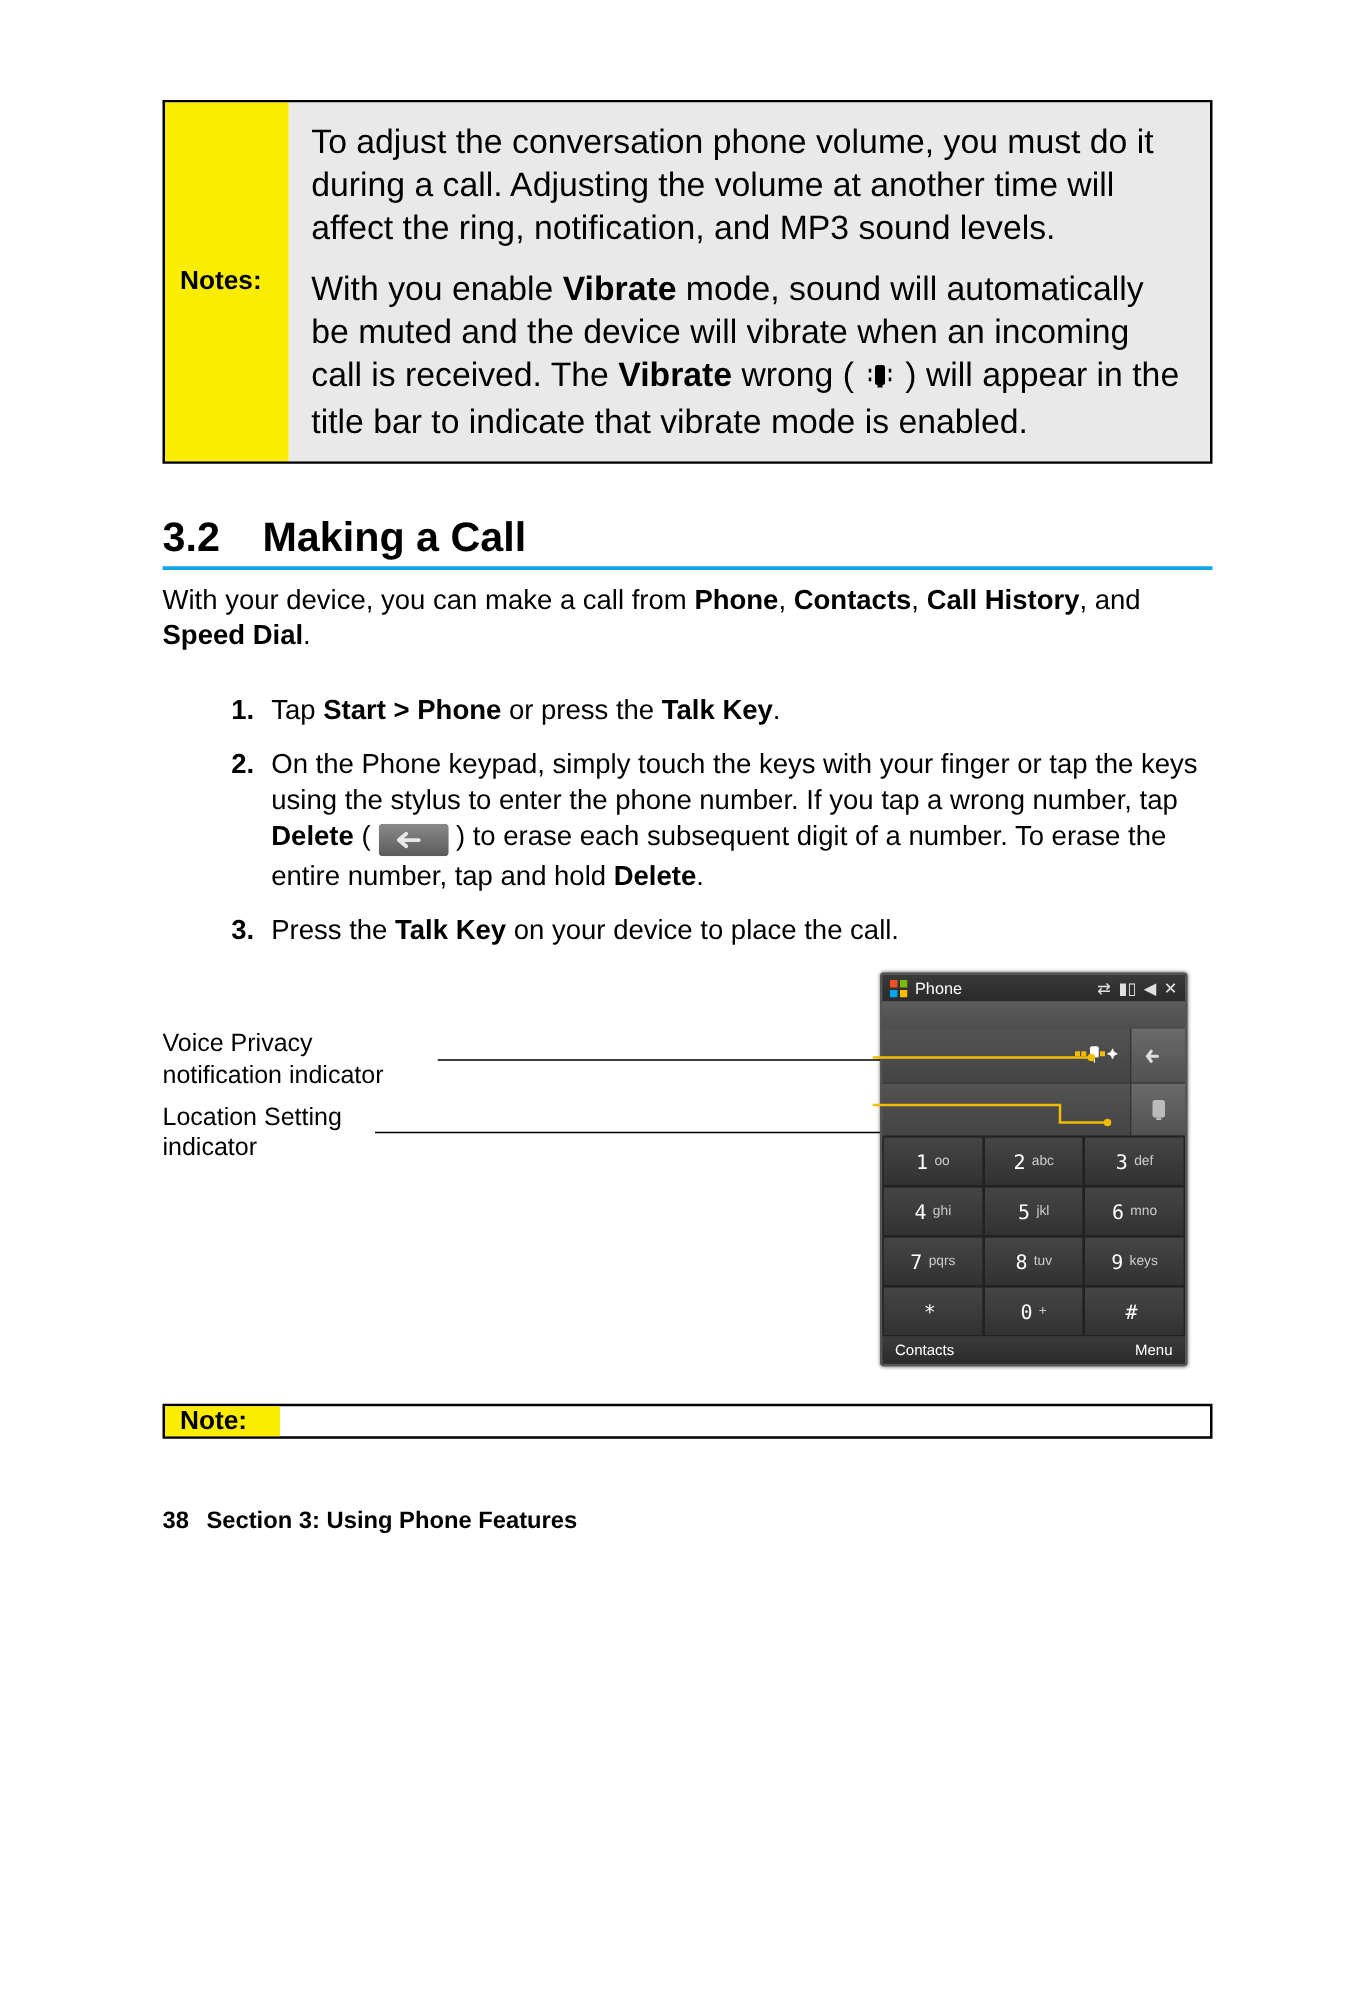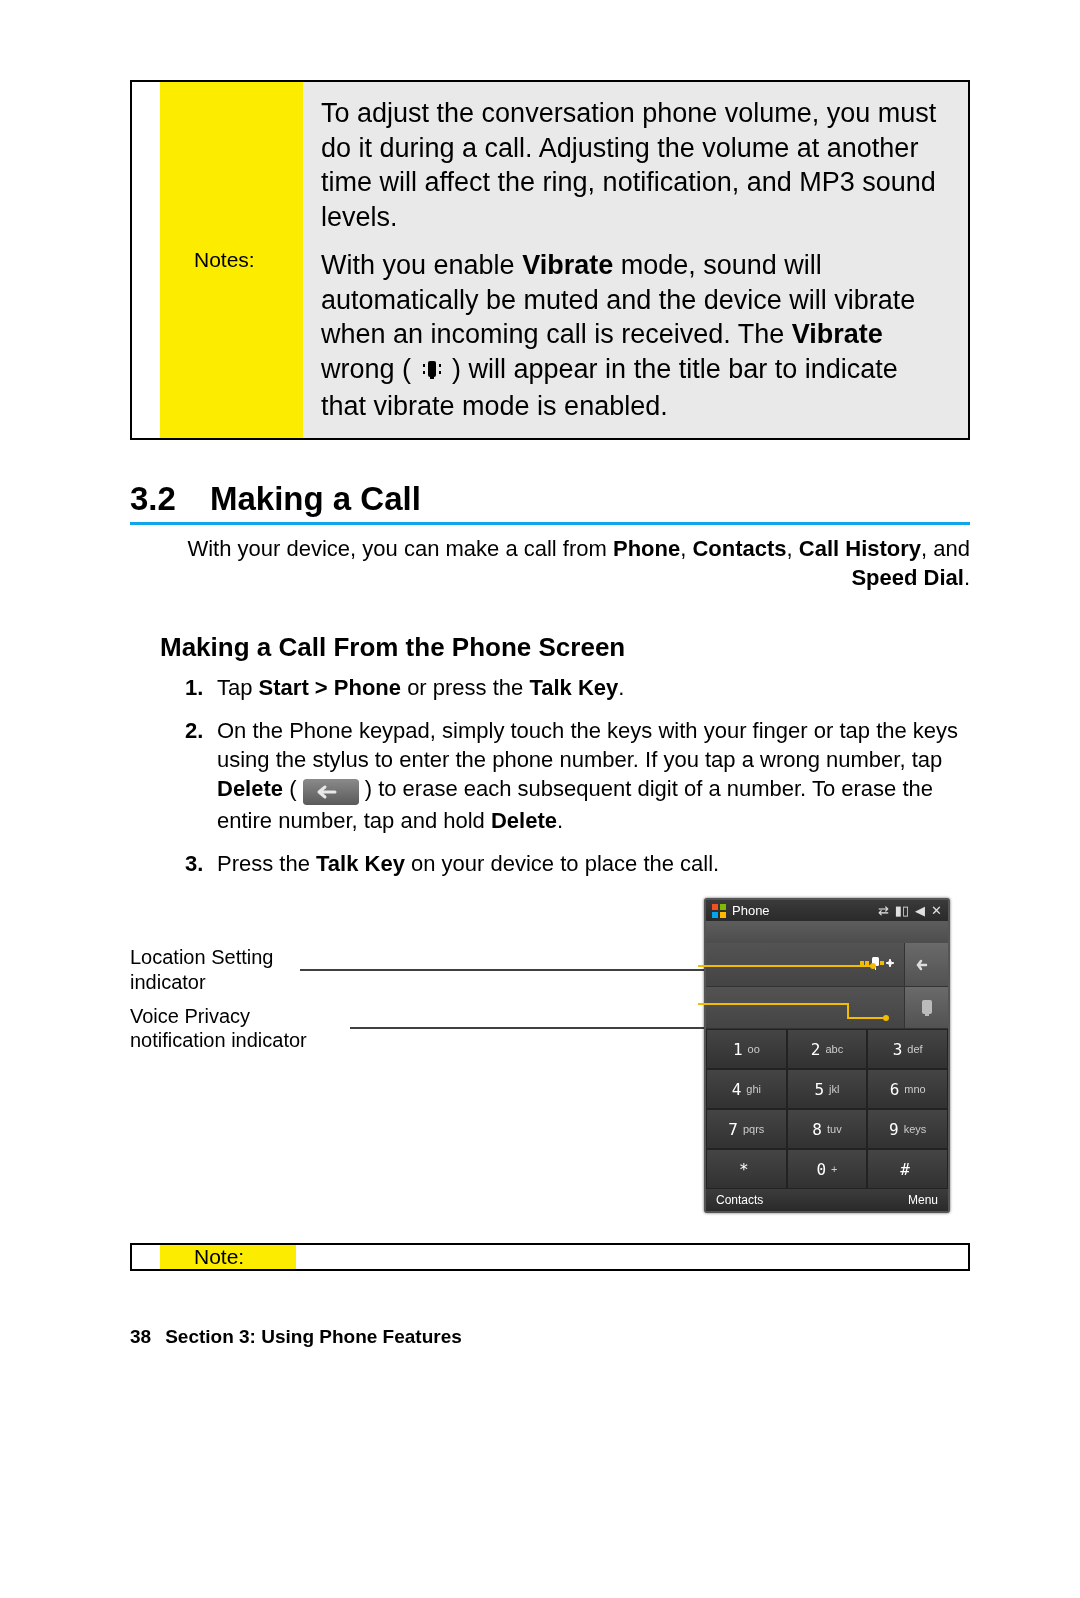--- a/index.html
+++ b/index.html
@@ -16,27 +16,26 @@
     width: 1080px;
   }
   .note-box {
     border: 2px solid #000;
     display: flex;
     align-items: stretch;
     margin-bottom: 40px;
   }
   .note-label {
     background: #fcec00;
-    font-weight: 400;
+    font-weight: 700;
     display: flex;
     align-items: center;
-    padding: 0 34px;
+    padding: 0 12px;
     font-size: 21px;
     min-width: 75px;
-    margin-left: 28px;
   }
   .note-body {
     background: #e9e9e9;
     padding: 14px 18px 14px 18px;
     font-size: 27px;
     line-height: 1.28;
     flex: 1;
   }
   .note-body p { margin: 0 0 14px 0; }
   .note-body p:last-child { margin-bottom: 0; }
@@ -44,22 +43,21 @@
     font-size: 33px;
     font-weight: 700;
     margin: 40px 0 6px 0;
     border-bottom: 3px solid #0ea5e9;
     padding-bottom: 4px;
   }
   .section-title .num { display:inline-block; width: 80px; }
   p.intro {
     font-size: 22px;
     line-height: 1.3;
-    margin: 10px 0 40px 0;
-    text-align: right;
+    margin: 10px 0 30px 0;
   }
   h3.subheading {
     font-size: 26px;
     font-weight: 700;
     margin: 28px 0 10px 30px;
   }
   ol.steps {
     list-style: none;
     padding: 0 0 0 55px;
     margin: 0 0 20px 0;
@@ -228,21 +226,20 @@
   </div>
 
   <h2 class="section-title">
     <span class="num">3.2</span><span>Making a Call</span>
   </h2>
 
   <p class="intro">
     <span>With your device, you can make a call from </span><span class="bold">Phone</span><span>, </span><span class="bold">Contacts</span><span>, </span><span class="bold">Call History</span><span>, and </span><span class="bold">Speed Dial</span><span>.</span>
   </p>
 
-  <h3 class="subheading">Making a Call From the Phone Screen</h3>
 
   <ol class="steps">
     <li>
       <span class="step-num">1.</span>
       <span>Tap </span><span class="bold">Start &gt; Phone</span><span> or press the </span><span class="bold">Talk Key</span><span>.</span>
     </li>
     <li>
       <span class="step-num">2.</span>
       <span>On the Phone keypad, simply touch the keys with your finger or tap the keys using the stylus to enter the phone number. If you tap a wrong number, tap </span><span class="bold">Delete</span><span> ( </span><span class="inline-icon">
         <svg class="delete-key-svg" viewBox="0 0 56 26">
@@ -258,30 +255,30 @@
       </span><span> ) to erase each subsequent digit of a number. To erase the entire number, tap and hold </span><span class="bold">Delete</span><span>.</span>
     </li>
     <li>
       <span class="step-num">3.</span>
       <span>Press the </span><span class="bold">Talk Key</span><span> on your device to place the call.</span>
     </li>
   </ol>
 
   <div class="figure">
     <div class="callouts">
-      <div class="callout-row" style="margin-top:2px">
-        <div class="callout-text" style="max-width:170px">Location Setting indicator</div>
+      <div class="callout-row">
+        <div class="callout-text" style="max-width:220px">Voice Privacy notification indicator</div>
         <div class="callout-line">
           <svg width="100%" height="12">
               <line x1="0" y1="6" x2="100%" y2="6" stroke="#000" stroke-width="1.3"></line>
             </svg>
         </div>
       </div>
-      <div class="callout-row">
-        <div class="callout-text" style="max-width:220px">Voice Privacy notification indicator</div>
+      <div class="callout-row" style="margin-top:2px">
+        <div class="callout-text" style="max-width:170px">Location Setting indicator</div>
         <div class="callout-line">
           <svg width="100%" height="12">
               <line x1="0" y1="6" x2="100%" y2="6" stroke="#000" stroke-width="1.3"></line>
             </svg>
         </div>
       </div>
     </div>
 
     <div style="position:relative;">
       <div class="phone">

